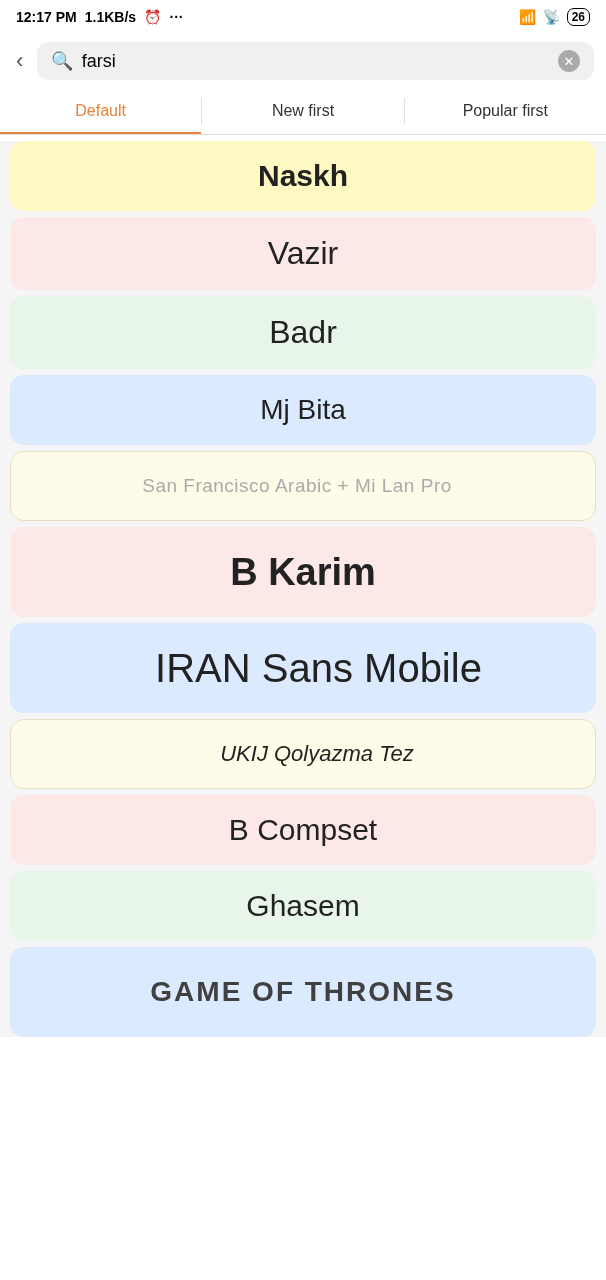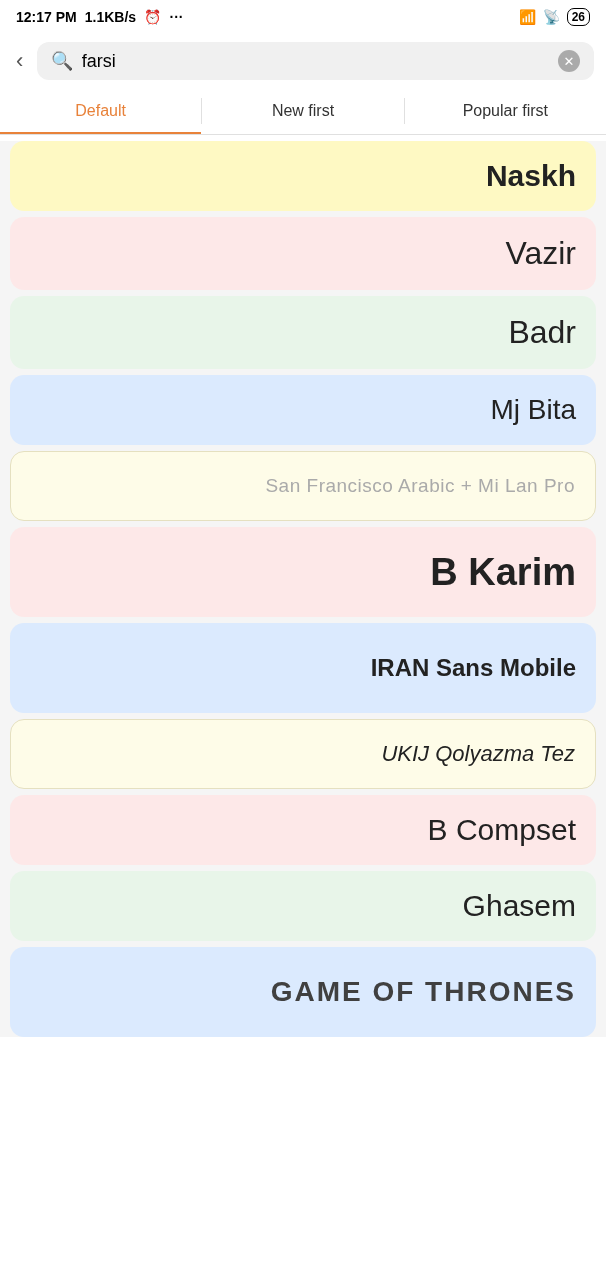--- a/index.html
+++ b/index.html
@@ -124,21 +124,21 @@
     
     .font-list {
       background: #f5f5f5;
       padding: 0;
     }
     .font-item {
       margin: 6px 10px;
       border-radius: 14px;
       display: flex;
       align-items: center;
-      justify-content: flex-end;
+      justify-content: center;
       padding: 18px 20px;
       cursor: pointer;
       min-height: 70px;
     }
     .font-item-text {
       font-size: 28px;
       color: #222;
       text-align: center;
     }
 
@@ -243,21 +243,21 @@
   <div class="font-item bg-cream font-item-small">
     <span class="font-item-text" style="font-size:19px; color:#aaa; letter-spacing:0.5px;">San Francisco Arabic + Mi Lan Pro</span>
   </div>
 
   <div class="font-item bg-pink font-item-large" style="min-height:90px;">
     <span class="font-item-text" style="font-size:38px; font-weight:600;">B Karim</span>
   </div>
 
 
   <div class="font-item bg-blue font-item-large" style="min-height:90px;">
-    <span class="font-item-text" style="font-size:24px; font-weight:700;margin-left:31px;">IRAN Sans Mobile</span>
+    <span class="font-item-text" style="font-size:40px; font-weight:400;margin-left:31px;">IRAN Sans Mobile</span>
   </div>
 
   <div class="font-item bg-cream font-item-cursive">
     <span class="font-item-text" style="font-size:22px; font-style:italic;">UKIJ Qolyazma Tez</span>
   </div>
 
   <div class="font-item bg-pink">
     <span class="font-item-text" style="font-size:30px;">B Compset</span>
   </div>
 

